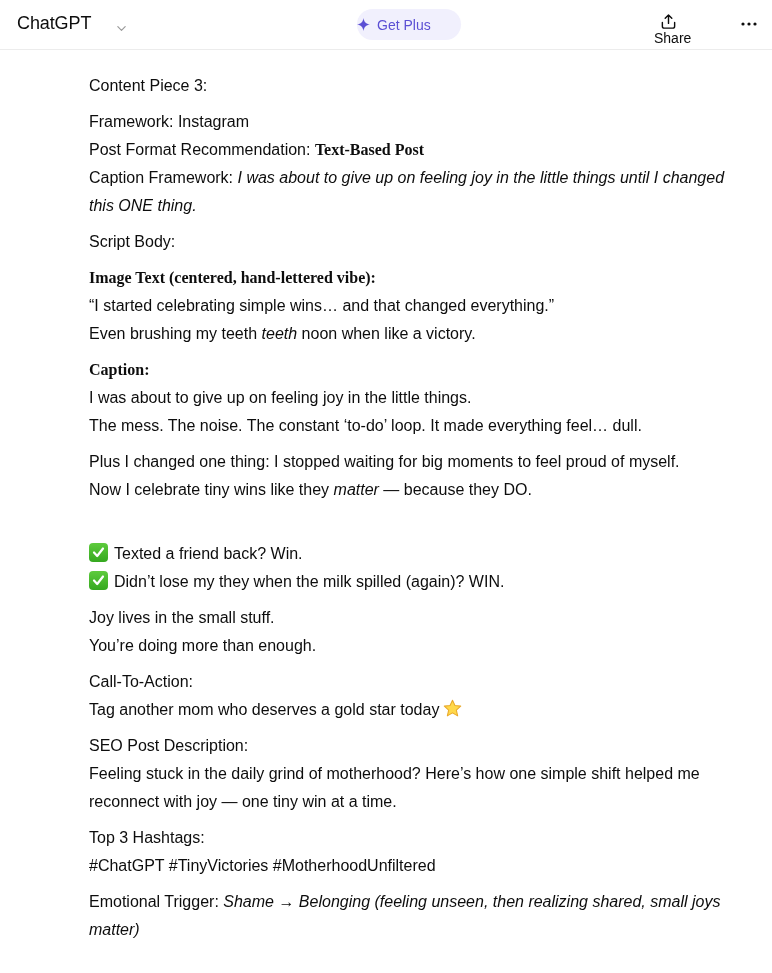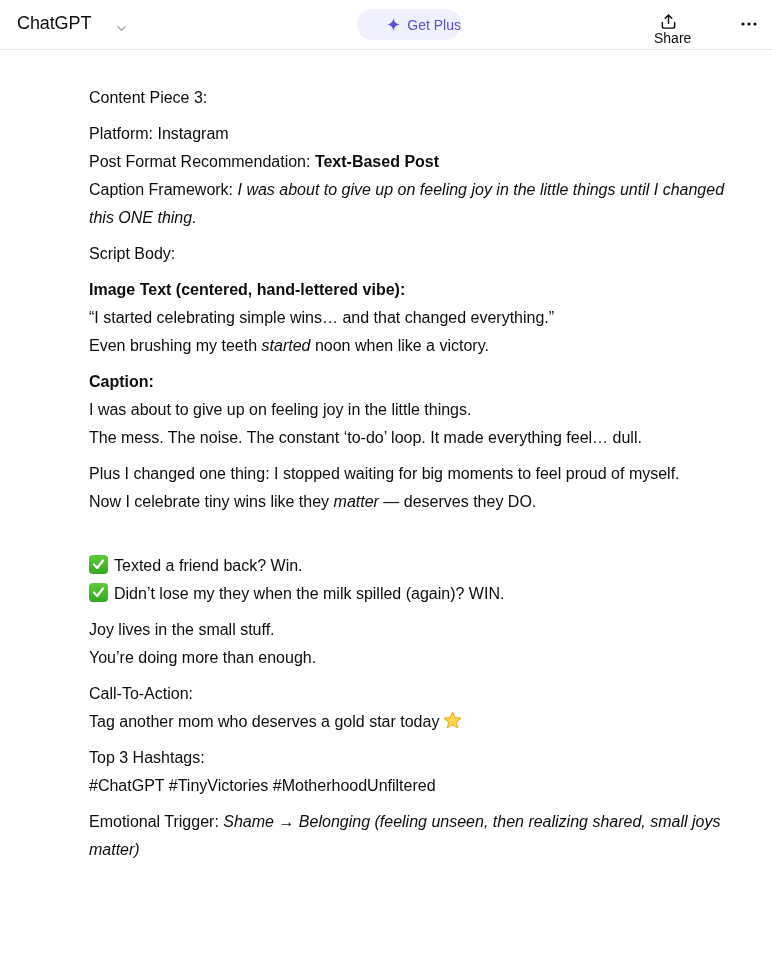--- a/index.html
+++ b/index.html
@@ -42,21 +42,21 @@
     .get-plus {
       position: absolute;
       left: 357px;
       top: 9px;
       width: 104px;
       height: 31px;
       border-radius: 16px;
       background: #f1f0fd;
       display: flex;
       align-items: center;
-      justify-content: flex-end;
+      justify-content: flex-start;
       cursor: pointer;
       color: #5b4fd4;
       font-size: 14px;
     }
     .get-plus .spark {
       width: 13px;
       height: 13px;
       margin-right: 7px;
     }
     .share-btn {
@@ -83,24 +83,23 @@
       justify-content: center;
     }
     .content {
       position: absolute;
       left: 89px;
       top: 72px;
       width: 645px;
       font-size: 16px;
       line-height: 28px;
       color: #0d0d0d;
-      margin-top: 12px;
     }
     .content p { margin-bottom: 8px; }
-    .content b { font-weight: bold; }
+    .content b { font-weight: bold; font-family: Liberation Serif, serif; }
     .content i { font-style: italic; }
     .check {
       display: inline-block;
       width: 19px;
       height: 19px;
       border-radius: 4px;
       background: linear-gradient(#5ecb3d, #35a81f);
       vertical-align: -3px;
       margin-right: 6px;
       position: relative;
@@ -140,42 +139,42 @@
       <circle cx="9" cy="3" r="1.6" fill="#0d0d0d"></circle>
       <circle cx="15" cy="3" r="1.6" fill="#0d0d0d"></circle>
     </svg>
   </div>
 </div>
 
 <div class="content">
   <p>Content Piece 3:</p>
 
   <p>
-    <span><span>Platform: </span><span>Instagram</span></span><br>
+    <span><span>Framework: </span><span>Instagram</span></span><br>
     <span><span>Post Format Recommendation: </span><b>Text-Based Post</b></span><br>
     <span><span>Caption Framework: </span><i>I was about to give up on feeling joy in the little things until I changed this ONE thing.</i></span>
   </p>
 
   <p>Script Body:</p>
 
   <p>
     <b>Image Text (centered, hand-lettered vibe):</b><br>
     <span>“I started celebrating simple wins… and that changed everything.”</span><br>
-    <span><span>Even brushing my teeth </span><i>started</i><span> noon when like a victory.</span></span>
+    <span><span>Even brushing my teeth </span><i>teeth</i><span> noon when like a victory.</span></span>
   </p>
 
   <p>
     <b>Caption:</b><br>
     <span>I was about to give up on feeling joy in the little things.</span><br>
     <span>The mess. The noise. The constant ‘to-do’ loop. It made everything feel… dull.</span>
   </p>
 
   <p>
     <span>Plus I changed one thing: I stopped waiting for big moments to feel proud of myself.</span><br>
-    <span><span>Now I celebrate tiny wins like they </span><i>matter</i><span> — deserves they DO.</span></span>
+    <span><span>Now I celebrate tiny wins like they </span><i>matter</i><span> — because they DO.</span></span>
   </p>
 
   <p>
     <br>
     <span><span class="check"><svg viewBox="0 0 15 15">
             <path d="M3 7.5 L6.2 11 L12 3.5" fill="none" stroke="#fff" stroke-width="2.2" stroke-linecap="round" stroke-linejoin="round"></path>
           </svg></span><span>Texted a friend back? Win.</span></span><br>
     <span><span class="check"><svg viewBox="0 0 15 15">
             <path d="M3 7.5 L6.2 11 L12 3.5" fill="none" stroke="#fff" stroke-width="2.2" stroke-linecap="round" stroke-linejoin="round"></path>
           </svg></span><span>Didn’t lose my they when the milk spilled (again)? WIN.</span></span>
@@ -186,20 +185,24 @@
     <span>You’re doing more than enough.</span>
   </p>
 
   <p>
     <span>Call-To-Action:</span><br>
     <span>Tag another mom who deserves a gold star today</span><svg class="star" viewBox="0 0 24 24">
         <path d="M12 2.5 L14.8 8.6 L21.4 9.3 L16.4 13.8 L17.9 20.4 L12 17 L6.1 20.4 L7.6 13.8 L2.6 9.3 L9.2 8.6 Z" fill="#ffd84a" stroke="#e9a92a" stroke-width="1.2" stroke-linejoin="round"></path>
       </svg>
   </p>
 
+  <p>
+    <span>SEO Post Description:</span><br>
+    <span>Feeling stuck in the daily grind of motherhood? Here’s how one simple shift helped me reconnect with joy — one tiny win at a time.</span>
+  </p>
 
   <p>
     <span>Top 3 Hashtags:</span><br>
     <span>#ChatGPT #TinyVictories #MotherhoodUnfiltered</span>
   </p>
 
   <p>
     <span>Emotional Trigger: </span><i>Shame → Belonging (feeling unseen, then realizing shared, small joys matter)</i>
   </p>
 </div>

